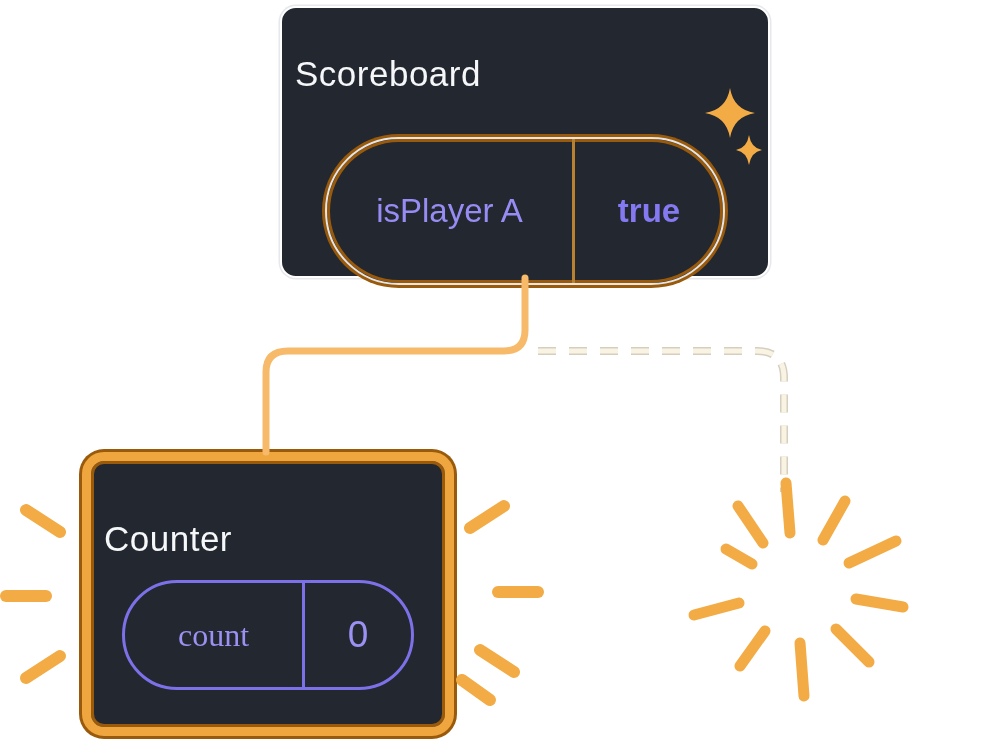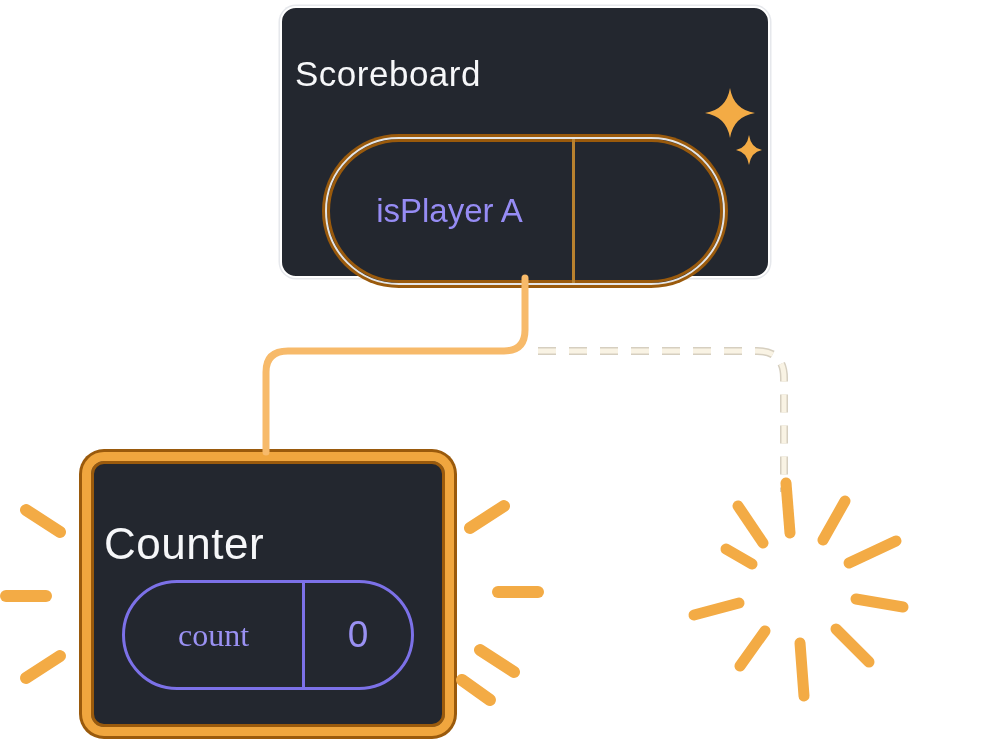--- a/index.html
+++ b/index.html
@@ -40,21 +40,21 @@
 
   .card-title {
     position: absolute;
     left: 13px; right: 0;
     text-align: left;
     color: #f6f7f9;
     font-weight: 400;
     letter-spacing: 0.5px;
   }
   .scoreboard-title { top: 46px; font-size: 35px; }
-  .counter-title    { top: 58px; font-size: 44px; }
+  .counter-title    { top: 58px; font-size: 35px; }
 
   
   .pill {
     position: absolute;
     display: flex;
     align-items: stretch;
     background: #23272f;
     box-sizing: border-box;
     border-radius: 999px;
     overflow: hidden;
@@ -97,20 +97,21 @@
 </head>
 <body>
 
 <div class="canvas">
 
   <div class="card scoreboard-card">
     <div class="card-title scoreboard-title">Scoreboard</div>
     <div class="pill pill-orange">
       <div class="pill-section sb-key">isPlayer A</div>
       <div class="pill-divider orange-divider"></div>
+      <div class="pill-section sb-value">true</div>
     </div>
   </div>
 
   <div class="card counter-card">
     <div class="card-title counter-title">Counter</div>
     <div class="pill pill-purple">
       <div class="pill-section ct-key">count</div>
       <div class="pill-divider purple-divider"></div>
       <div class="pill-section ct-value">0</div>
     </div>

